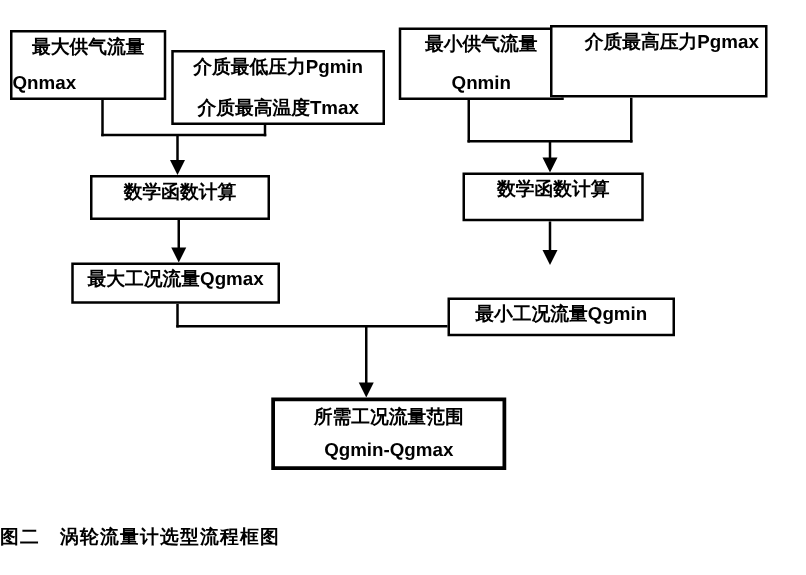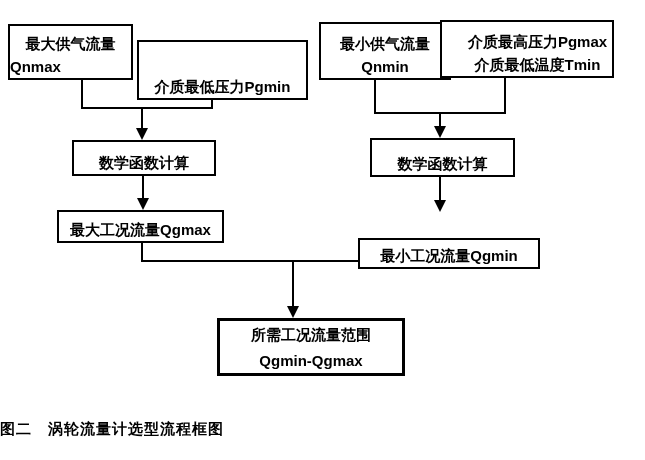--- a/index.html
+++ b/index.html
@@ -31,21 +31,21 @@
     fill: #000;
     stroke: none;
   }
   .node {
     position: absolute;
     box-sizing: border-box;
     border: 2px solid #000;
     background: #fff;
     display: flex;
     flex-direction: column;
-    justify-content: flex-end;
+    justify-content: space-between;
     align-items: center;
     font-size: 15px;
     font-weight: bold;
     line-height: 1.55;
     text-align: center;
     white-space: nowrap;
   }
   .node .ln { display: block; width: 100%; }
   
   .node-max-supply .ln2 {
@@ -108,30 +108,30 @@
     </g>
   </svg>
 
   <div class="node node-max-supply" style="left:8px; top:24px; width:125px; height:56px;">
     <span class="ln">最大供气流量</span>
     <span class="ln ln2">Qnmax</span>
   </div>
 
   <div class="node" style="left:137px; top:20px; width:171px; height:60px;margin-top:20px;">
     <span class="ln">介质最低压力Pgmin</span>
+    <span class="ln">介质最高温度Tmax</span>
   </div>
 
   <div class="node" style="left:319px; top:22px; width:132px; height:58px;">
     <span class="ln">最小供气流量</span>
     <span class="ln">Qnmin</span>
   </div>
 
   <div class="node" style="left:440px; top:20px; width:174px; height:58px;padding-left:21px;">
     <span class="ln">介质最高压力Pgmax</span>
-    <span class="ln">介质最低温度Tmin</span>
   </div>
 
   <div class="node" style="left:72px; top:140px; width:144px; height:36px;">
     <span class="ln">数学函数计算</span>
   </div>
 
   <div class="node" style="left:370px; top:138px; width:145px; height:39px;">
     <span class="ln">数学函数计算</span>
   </div>
 

